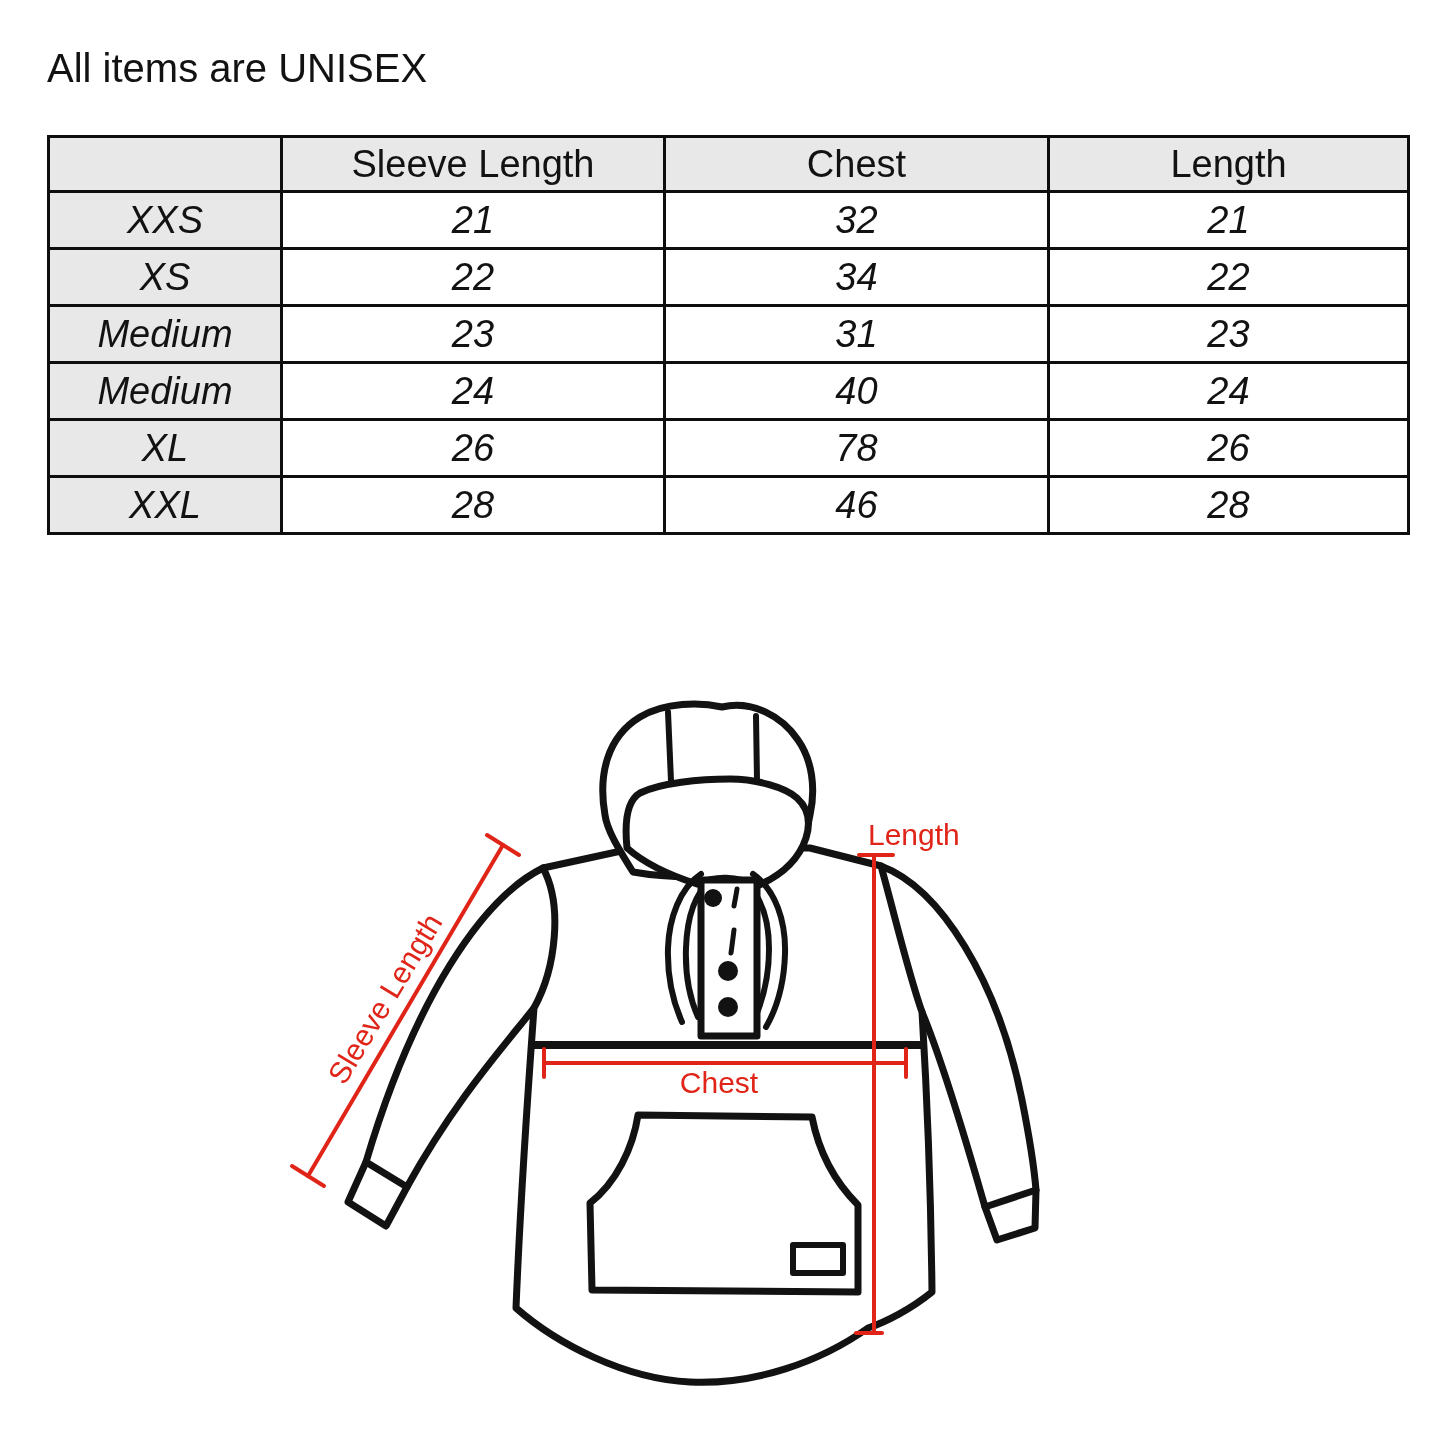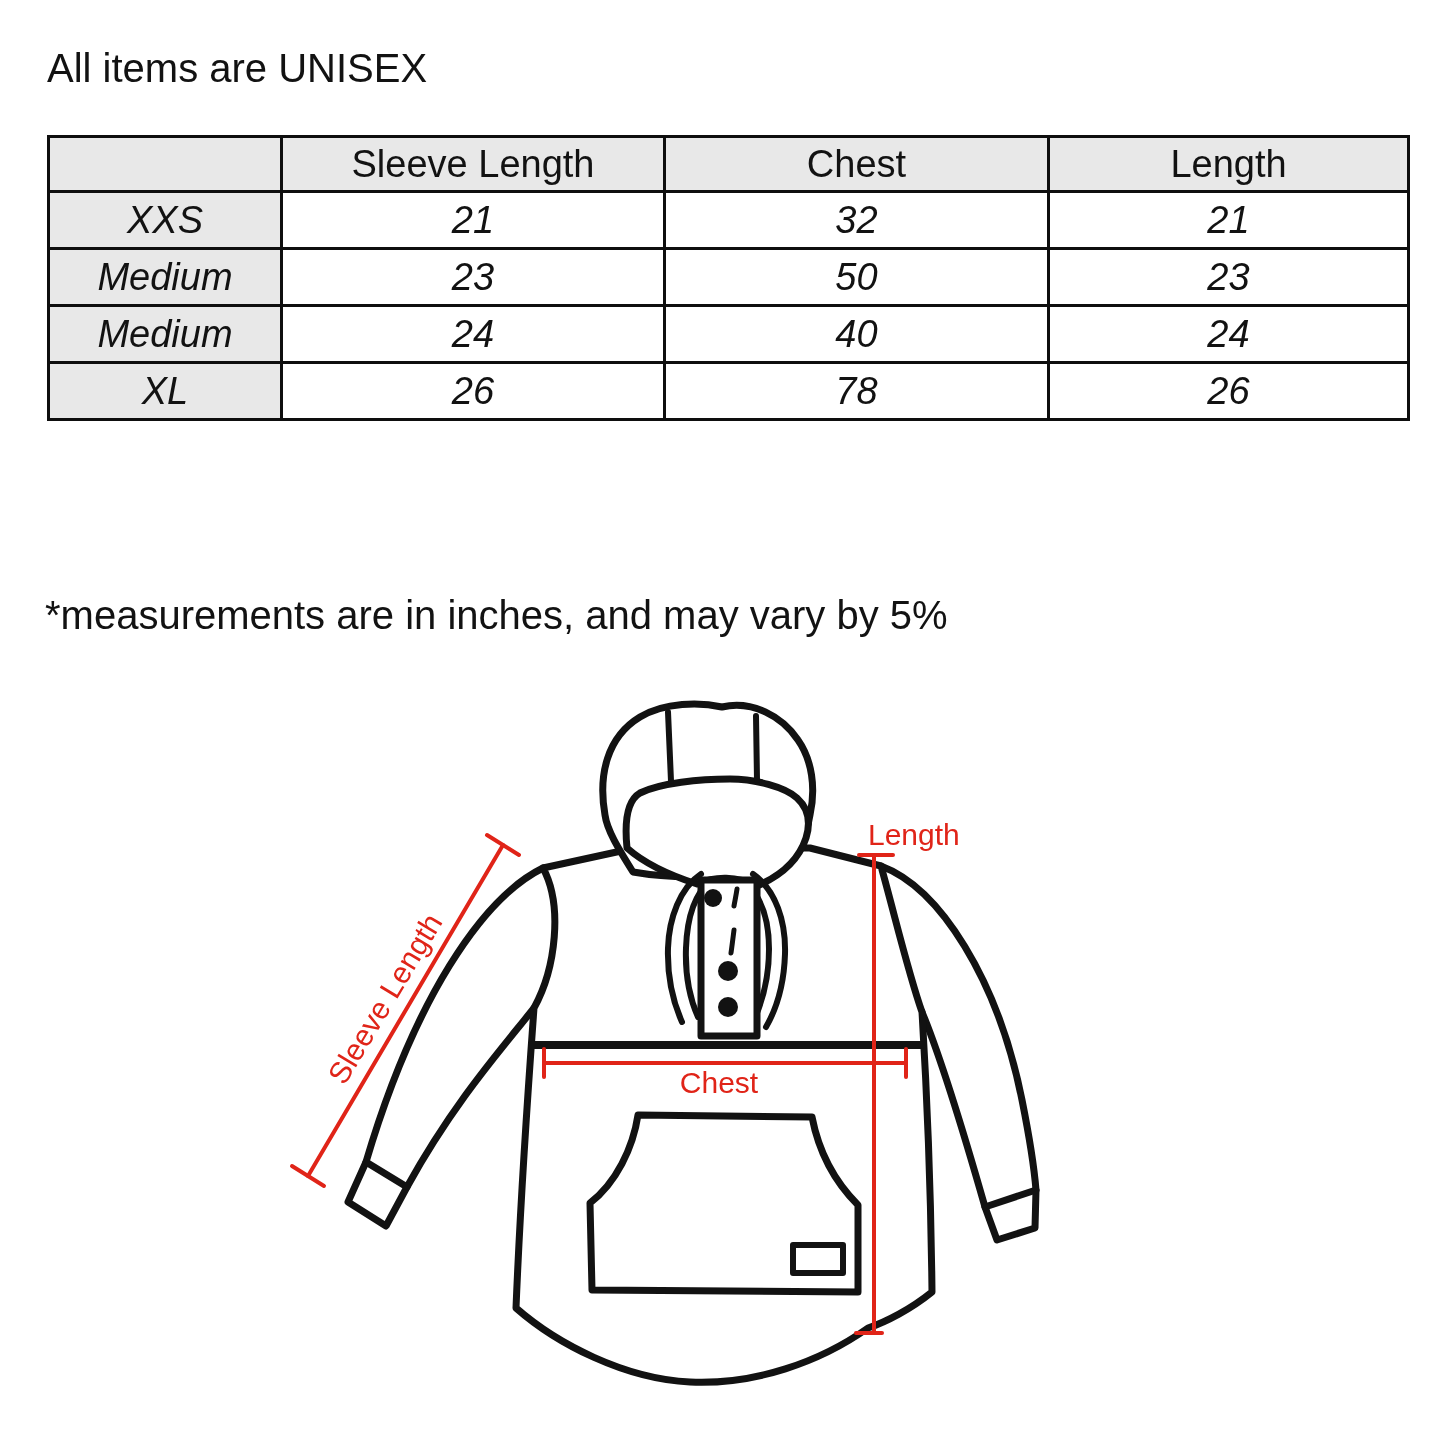--- a/index.html
+++ b/index.html
@@ -56,41 +56,52 @@
       </tr>
     </thead>
     <tbody>
       <tr>
         <td class="gray">XXS</td>
         <td>21</td>
         <td>32</td>
         <td>21</td>
       </tr>
       <tr>
+        <td class="gray">XS</td>
+        <td>22</td>
+        <td>34</td>
+        <td>22</td>
+      </tr>
+      <tr>
         <td class="gray">Medium</td>
         <td>23</td>
-        <td>50</td>
+        <td>31</td>
         <td>23</td>
       </tr>
       <tr>
         <td class="gray">Medium</td>
         <td>24</td>
         <td>40</td>
         <td>24</td>
       </tr>
       <tr>
         <td class="gray">XL</td>
         <td>26</td>
         <td>78</td>
         <td>26</td>
       </tr>
+      <tr>
+        <td class="gray">XXL</td>
+        <td>28</td>
+        <td>46</td>
+        <td>28</td>
+      </tr>
     </tbody>
   </table>
 
-  <div class="footnote">*measurements are in inches, and may vary by 5%</div>
 
   <svg class="diagram" width="1445" height="1445" viewBox="0 0 1445 1445">
 
     <g fill="#ffffff" stroke-width="7" stroke-linecap="round" stroke-linejoin="round" stroke="#121212">
 
       <path d="M 543,868 C 482,898 414,1000 366,1162 L 348,1202 L 386,1226 L 407,1187
                C 455,1100 505,1045 534,1008"></path>
       <path fill="none" d="M 366,1162 L 407,1187"></path>
 
       <path d="M 881,866 C 940,888 998,980 1022,1100 C 1029,1135 1034,1165 1036,1190

